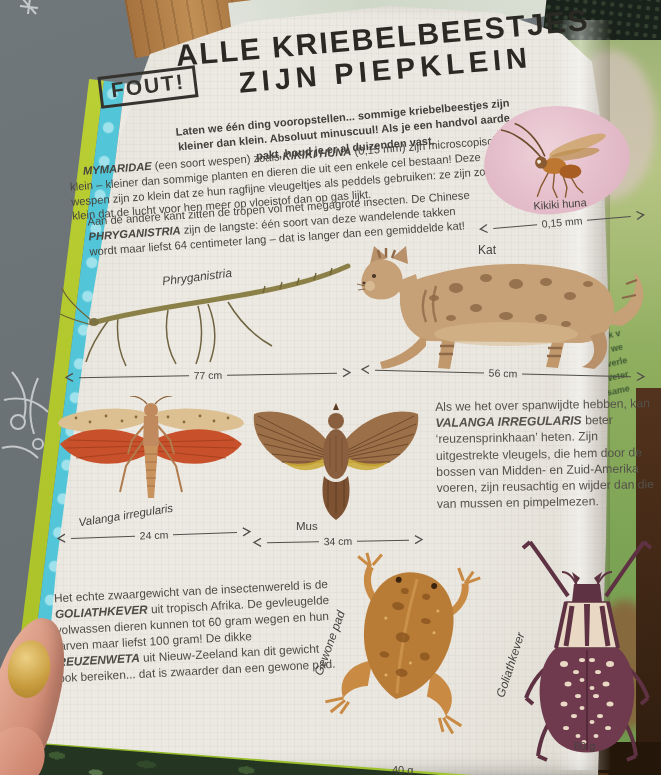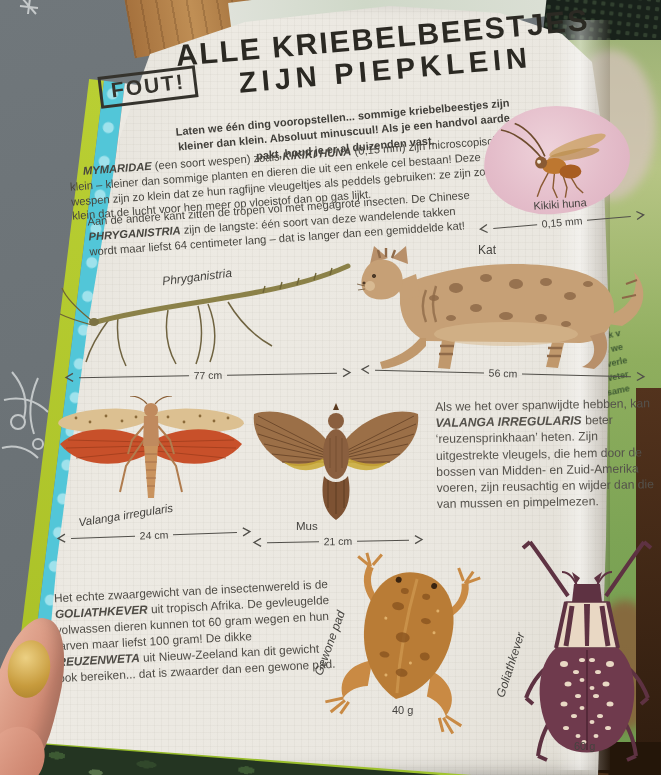--- a/index.html
+++ b/index.html
@@ -312,21 +312,21 @@
     <path d="M82 36 L82 66 M88 34 L88 70 M94 36 L94 66" stroke="#6f4a2c" stroke-width="1" opacity=".7"></path>
     <path d="M76 74 C 72 94,76 110,88 118 C 100 110,104 94,100 74 C 94 82,82 82,76 74 Z" fill="#7d5233"></path>
     <path d="M80 78 L80 106 M88 80 L88 112 M96 78 L96 106" stroke="#5e3c22" stroke-width="1"></path>
   </svg>
   <div class="abs label" style="left:296px;top:520px;font-size:11.5px;">Mus</div>
   <div class="abs measure" style="left:252px;top:535px;width:172px;transform:rotate(-1deg);">
     <svg width="10" height="10" viewBox="0 0 10 10">
         <path d="M9 1 L2 5 L9 9" stroke="#514f4a" fill="none" stroke-width="1.3"></path>
       </svg>
     <span class="line"></span>
-      <span>21 cm</span>
+      <span>34 cm</span>
       <span class="line"></span>
     <svg width="10" height="10" viewBox="0 0 10 10">
         <path d="M1 1 L8 5 L1 9" stroke="#514f4a" fill="none" stroke-width="1.3"></path>
       </svg>
   </div>
 
   <div class="abs txt p3"><span>Als we het over spanwijdte hebben, kan </span><span class="b">VALANGA IRREGULARIS</span><span> beter ‘reuzensprinkhaan’ heten. Zijn uitgestrekte vleugels, die hem door de bossen van Midden- en Zuid-Amerika voeren, zijn reusachtig en wijder dan die van mussen en pimpelmezen.</span></div>
 
   <div class="abs txt p4"><span>Het echte zwaargewicht van de insectenwereld is de </span><span class="b">GOLIATHKEVER</span><span> uit tropisch Afrika. De gevleugelde volwassen dieren kunnen tot 60 gram wegen en hun larven maar liefst 100 gram! De dikke </span><span class="b">REUZENWETA</span><span> uit Nieuw-Zeeland kan dit gewicht ook bereiken... dat is zwaarder dan een gewone pad.</span></div>
 
@@ -355,21 +355,21 @@
         <circle cx="50" cy="64" r="1.5"></circle>
         <circle cx="100" cy="70" r="1.5"></circle>
         <circle cx="82" cy="104" r="1.5"></circle>
         <circle cx="60" cy="120" r="1.5"></circle>
         <circle cx="100" cy="48" r="1.5"></circle>
       </g>
     <circle cx="56" cy="24" r="3" fill="#3a2410"></circle>
       <circle cx="92" cy="24" r="3" fill="#3a2410"></circle>
   </svg>
   <div class="abs label script vlabel" style="left:318px;top:668px;font-size:12px;transform:rotate(-70deg);">Gewone pad</div>
-  <div class="abs label" style="left:392px;top:704px;">40 g</div>
+  <div class="abs label" style="left:392px;top:764px;">40 g</div>
 
   <svg class="abs illus" style="left:518px;top:532px;" width="138" height="232" viewBox="0 0 138 232">
     <path d="M50 64 C 36 44,24 26,12 10 M12 10 L5 16 M88 64 C 102 44,114 26,126 10 M126 10 L133 16" stroke="#5e3242" stroke-width="4" fill="none"></path>
     <path d="M60 56 C 56 46,50 40,44 40 M78 56 C 82 46,88 40,94 40" stroke="#5e3242" stroke-width="2" fill="none"></path>
     <path d="M40 128 C 24 136,14 150,8 166 M8 166 L15 172 M98 128 C 114 136,124 150,130 166 M130 166 L123 172" stroke="#5e3242" stroke-width="4" fill="none"></path>
     <path d="M40 178 C 28 192,22 208,20 224 M20 224 L29 228 M98 178 C 110 192,116 208,118 224 M118 224 L109 228" stroke="#5e3242" stroke-width="4" fill="none"></path>
     <path d="M58 52 L54 40 L62 46 Z M80 52 L84 40 L76 46 Z" fill="#5e3242"></path>
     <path d="M56 52 L82 52 L84 70 L54 70 Z" fill="#5e3242"></path>
     <path d="M48 70 L90 70 L100 116 L38 116 Z" fill="#e9d8c4" stroke="#5e3242" stroke-width="1.5"></path>
     <path d="M66 72 L72 72 L71 114 L67 114 Z" fill="#5e3242"></path>

